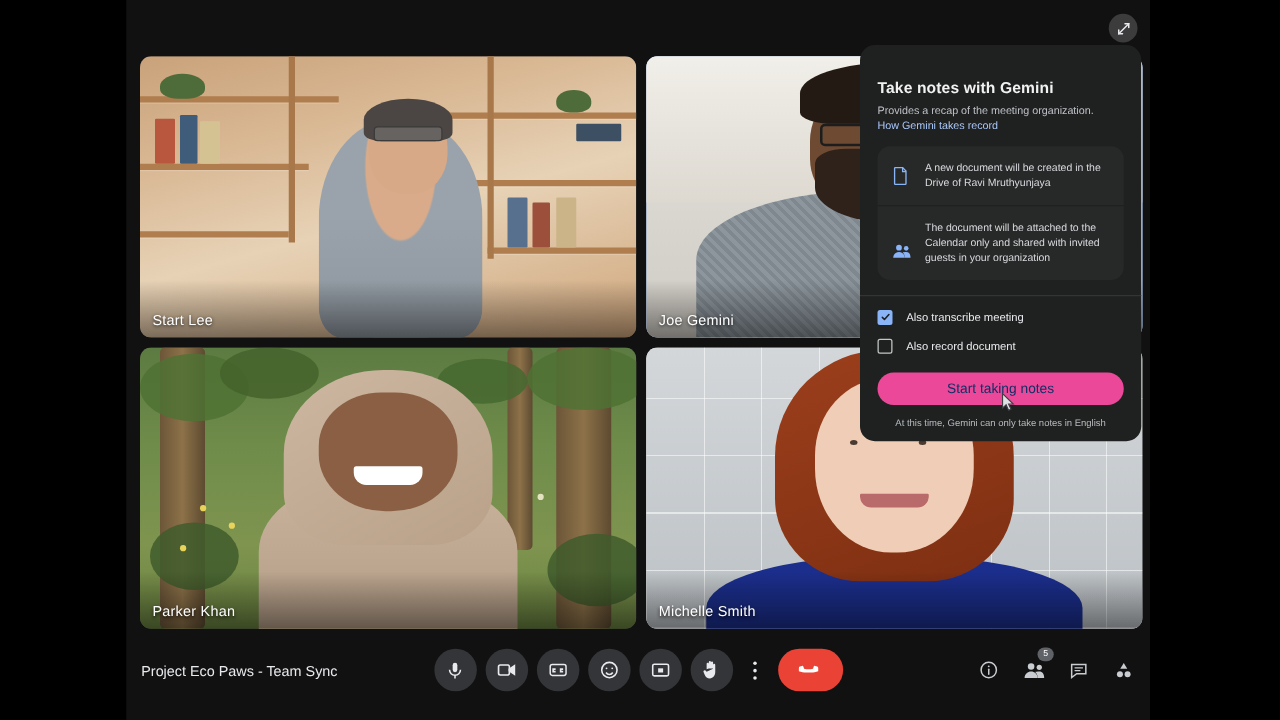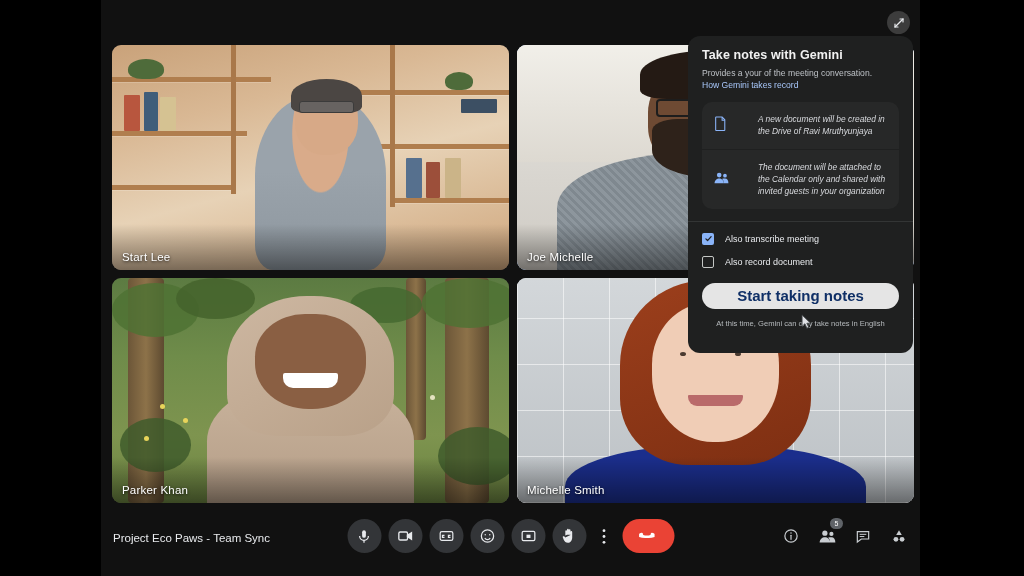--- a/index.html
+++ b/index.html
@@ -115,42 +115,42 @@
     position: absolute; right: 10px; top: 11px; width: 23px; height: 23px;
     border-radius: 50%; background: #3c3c3c;
     display: flex; align-items: center; justify-content: center;
     cursor: pointer; z-index: 20;
   }
 
   
   .gemini-panel {
     position: absolute; left: 587px; top: 36px; width: 225px; height: 317px;
     background: #1f2020; border-radius: 12px; z-index: 30;
-    padding: 12px 14px 0 14px; color: #e3e3e3;
+    padding: 27px 14px 0 14px; color: #e3e3e3;
   }
   .gm-title { font-size: 12.5px; font-weight: 700; color: #f1f1f1; letter-spacing: .1px; }
   .gm-sub { font-size: 8.6px; color: #bdc1c6; margin-top: 6px; line-height: 1.25; }
   .gm-link { font-size: 8.6px; color: #a8c7fa; margin-top: 1px; cursor: pointer; display:block; }
   .gm-card { margin-top: 12px; background: #272828; border-radius: 10px; overflow: hidden; }
-  .gm-row { display: flex; gap: 29px; padding: 11px 12px; align-items: center; font-style: italic; }
+  .gm-row { display: flex; gap: 11px; padding: 11px 12px; align-items: flex-end; }
   .gm-row + .gm-row { border-top: 1px solid #1f2020; }
   .gm-row-ico { flex: 0 0 15px; padding-top: 1px; }
   .gm-row-txt { font-size: 8.4px; line-height: 1.48; color: #d8dade; }
   .gm-divider { margin: 12px -14px 0 -14px; height: 1px; background: #333535; }
   .gm-checks { padding-top: 11px; }
   .gm-check { display: flex; align-items: center; gap: 11px; margin-bottom: 11px; cursor: pointer; }
   .cbox { width: 12px; height: 12px; border-radius: 2px; flex: 0 0 12px;
           display: flex; align-items: center; justify-content: center; }
   .cbox.on { background: #8ab4f8; }
   .cbox.off { border: 1.6px solid #c4c7c5; }
   .gm-check-label { font-size: 9px; color: #e8eaed; }
   .gm-cta {
     margin-top: 4px; width: 100%; height: 26px; border: none; border-radius: 13px;
-    background: #e5e5e5; color: #0f2f66; font-size: 15px; font-family: inherit;
-    cursor: pointer; position: relative; font-weight: 700;
+    background: #ec4899; color: #0f2f66; font-size: 11px; font-family: inherit;
+    cursor: pointer; position: relative; font-weight: 400;
   }
   .gm-foot { text-align: center; font-size: 7.6px; color: #b6babd; margin-top: 10px; }
   .cursor-ico { position: absolute; left: 121px; top: 13px; width: 13px; height: 15px; }
 
   
   .bottombar { position: absolute; left: 0; bottom: 0; width: 819px; height: 73px; padding-left: 12px; }
   .meeting-title {
     position: absolute; left: 12px; top: 29px; font-size: 11.5px; color: #e8eaed;
   }
   .ctrl-cluster {
@@ -222,21 +222,21 @@
       <div class="tile speaking">
         <div class="bg-joe">
           <div class="joe-wall"></div>
           <div class="joe-body"></div>
           <div class="joe-head"></div>
           <div class="joe-hair"></div>
           <div class="joe-beard"></div>
           <div class="joe-glasses"></div>
         </div>
         <div class="tile-scrim"></div>
-        <div class="tile-name">Joe Michelle</div>
+        <div class="tile-name">Joe Gemini</div>
       </div>
 
       <div class="tile">
         <div class="bg-fatima">
           <div class="trunk" style="left:4%;top:0;width:9%;height:100%;"></div>
           <div class="trunk" style="left:84%;top:0;width:11%;height:100%;"></div>
           <div class="trunk" style="left:74%;top:0;width:5%;height:72%;"></div>
           <div class="leafblob" style="left:0%;top:2%;width:22%;height:24%;"></div>
           <div class="leafblob" style="left:16%;top:0%;width:20%;height:18%;background:#44632c;"></div>
           <div class="leafblob" style="left:78%;top:0%;width:24%;height:22%;"></div>
@@ -265,21 +265,21 @@
           <div class="mich-eye" style="left:55%;top:33%;"></div>
           <div class="mich-smile"></div>
         </div>
         <div class="tile-scrim"></div>
         <div class="tile-name">Michelle Smith</div>
       </div>
     </div>
 
     <div class="gemini-panel">
       <div class="gm-title">Take notes with Gemini</div>
-      <div class="gm-sub">Provides a your of the meeting conversation.</div>
+      <div class="gm-sub">Provides a recap of the meeting organization.</div>
       <a class="gm-link">How Gemini takes record</a>
 
       <div class="gm-card">
         <div class="gm-row">
           <span class="gm-row-ico">
             <svg width="13" height="15" viewBox="0 0 24 28" fill="none" stroke="#8ab4f8" stroke-width="2">
               <path d="M4 2 h11 l5 5 v19 a1 1 0 0 1 -1 1 h-15 a1 1 0 0 1 -1 -1 v-23 a1 1 0 0 1 1 -1 z"></path>
               <path d="M15 2 v6 h5"></path>
             </svg>
           </span>

